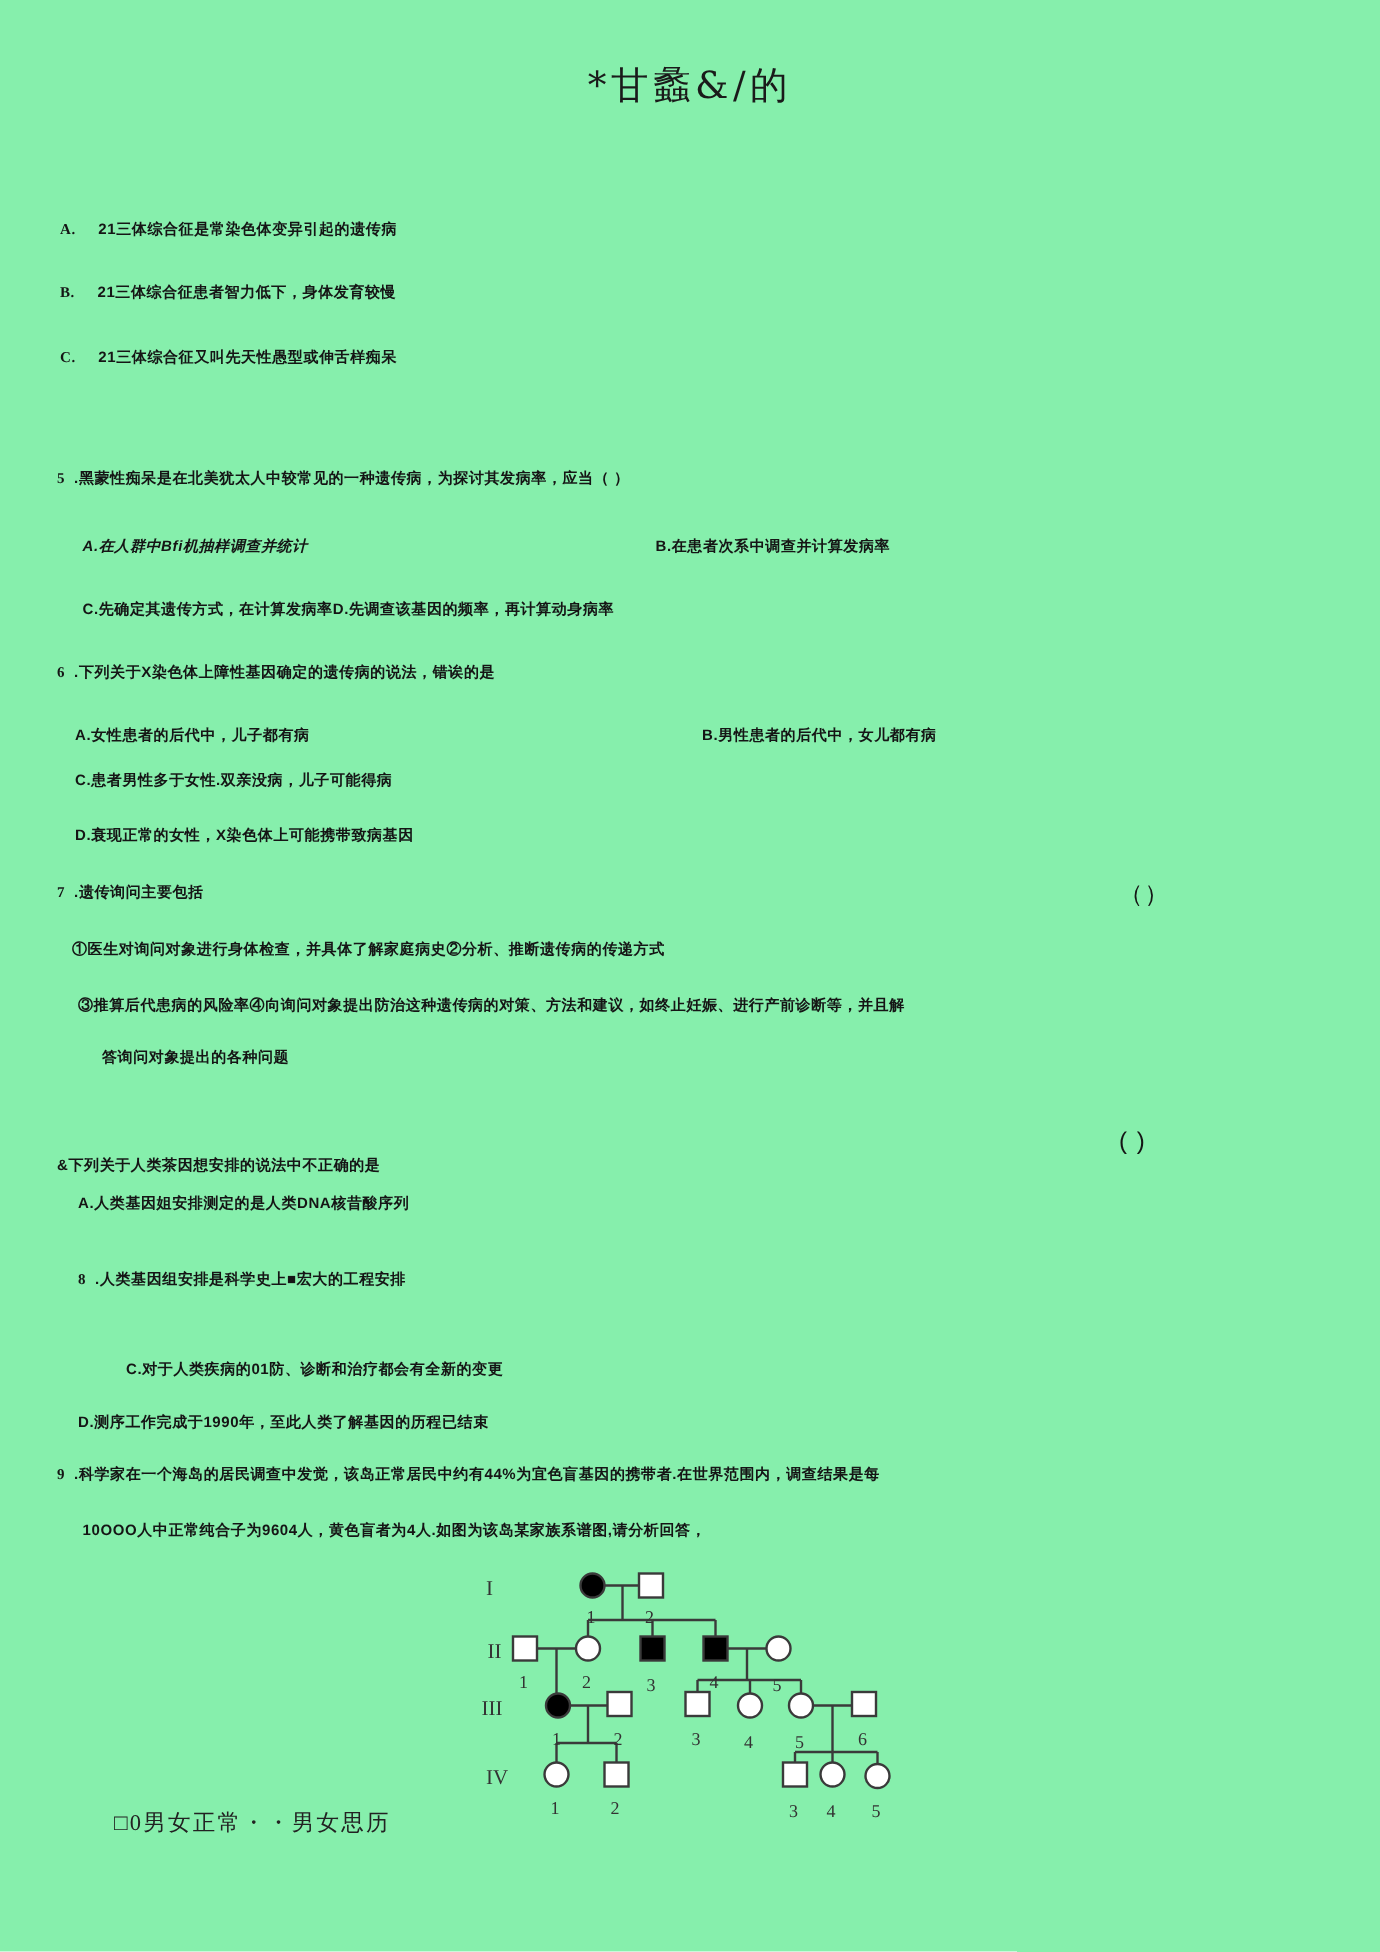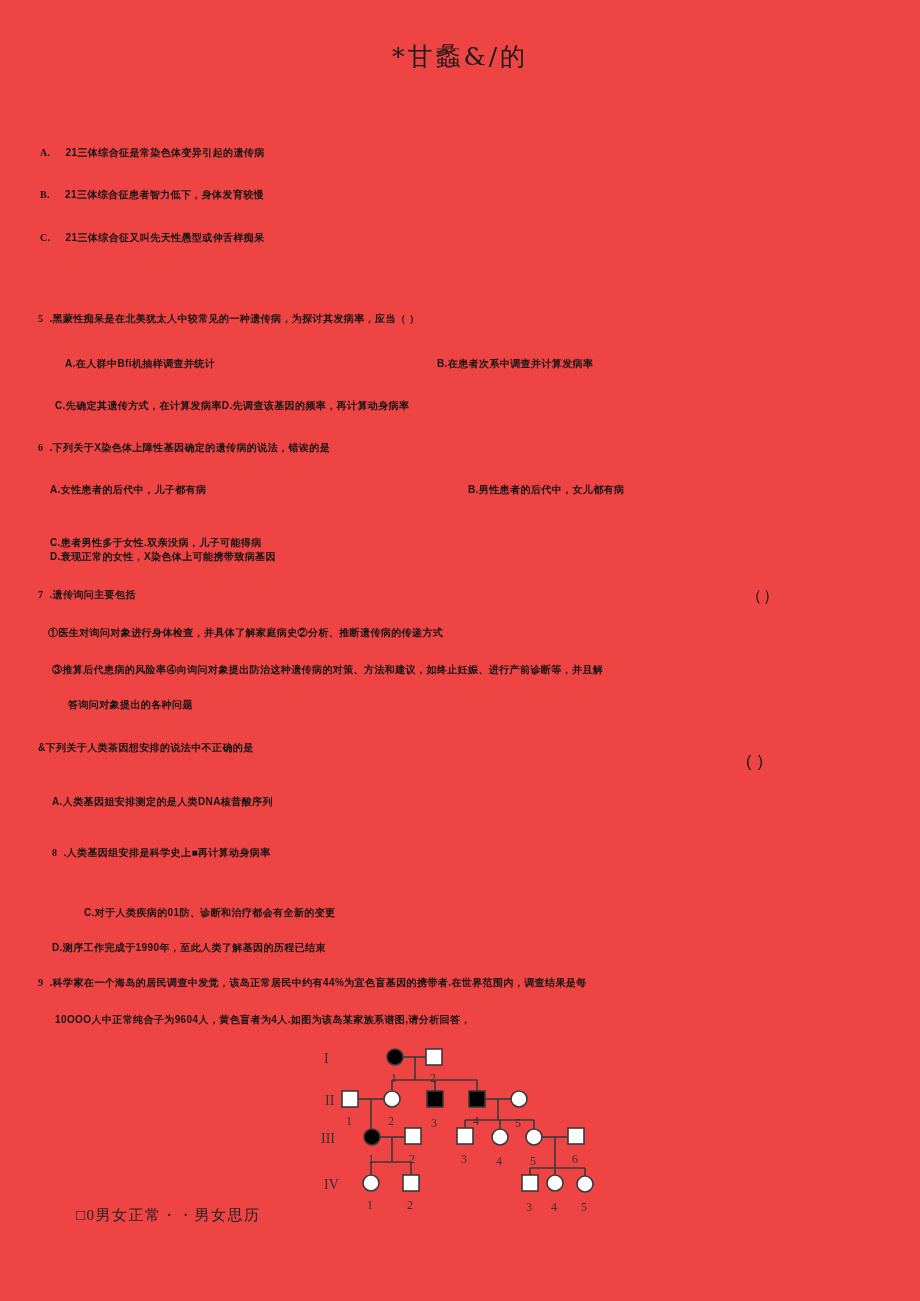--- a/index.html
+++ b/index.html
@@ -1,17 +1,17 @@
 <!DOCTYPE html>
 <html><head>
 <meta charset="utf-8">
 <style>
   html,body { margin:0; padding:0; background:#ffffff; }
   .page {
-    position:relative; width:920px; height:1301px; background:#ef4444;
+    position:relative; width:920px; height:1301px; background:#86efac;
     font-family:"Liberation Sans", sans-serif; color:#141414; overflow:hidden;
   }
   .title {
     position:absolute; top:40px; left:0; width:920px; text-align:center;
     font-family:"DejaVu Serif", serif; font-size:25px; font-weight:500;
     letter-spacing:3px; color:#1a1a1a;
   }
   .line {
     position:absolute; white-space:nowrap; font-size:10px; font-weight:600;
     letter-spacing:0.4px; color:#151515;
@@ -38,45 +38,45 @@
   <div class="line" style="left:40px; top:188px;">
     <span class="optletter">B.</span><span>21三体综合征患者智力低下，身体发育较慢</span>
   </div>
   <div class="line" style="left:40px; top:231px;">
     <span class="optletter">C.</span><span>21三体综合征又叫先天性愚型或伸舌样痴呆</span>
   </div>
 
   <div class="line" style="left:38px; top:312px;">
     <span class="num">5</span><span>.黑蒙性痴呆是在北美犹太人中较常见的一种遗传病，为探讨其发病率，应当（ ）</span>
   </div>
-  <div class="line" style="left:65px; top:357px;">A.在人群中Bfi机抽样调查并统计</div>
+  <div class="line" style="left:55px; top:357px;font-style:italic;">A.在人群中Bfi机抽样调查并统计</div>
   <div class="line" style="left:437px; top:357px;">B.在患者次系中调查并计算发病率</div>
   <div class="line" style="left:55px; top:399px;">C.先确定其遗传方式，在计算发病率D.先调查该基因的频率，再计算动身病率</div>
 
   <div class="line" style="left:38px; top:441px;">
     <span class="num">6</span><span>.下列关于X染色体上障性基因确定的遗传病的说法，错诶的是</span>
   </div>
   <div class="line" style="left:50px; top:483px;">A.女性患者的后代中，儿子都有病</div>
   <div class="line" style="left:468px; top:483px;">B.男性患者的后代中，女儿都有病</div>
-  <div class="line" style="left:50px; top:536px;">C.患者男性多于女性.双亲没病，儿子可能得病</div>
+  <div class="line" style="left:50px; top:513px;">C.患者男性多于女性.双亲没病，儿子可能得病</div>
   <div class="line" style="left:50px; top:550px;">D.衰现正常的女性，X染色体上可能携带致病基因</div>
 
   <div class="line" style="left:38px; top:588px;">
     <span class="num">7</span><span>.遗传询问主要包括</span>
   </div>
   <div class="paren" style="left:746px; top:586px;">（）</div>
   <div class="line" style="left:48px; top:626px;">①医生对询问对象进行身体检查，并具体了解家庭病史②分析、推断遗传病的传递方式</div>
   <div class="line" style="left:52px; top:663px;">③推算后代患病的风险率④向询问对象提出防治这种遗传病的对策、方法和建议，如终止妊娠、进行产前诊断等，并且解</div>
   <div class="line" style="left:68px; top:698px;">答询问对象提出的各种问题</div>
 
-  <div class="line" style="left:38px; top:741px;">&amp;下列关于人类茶因想安排的说法中不正确的是</div>
+  <div class="line" style="left:38px; top:770px;">&amp;下列关于人类茶因想安排的说法中不正确的是</div>
   <div class="paren" style="left:746px; top:753px;">( )</div>
   <div class="line" style="left:52px; top:795px;">A.人类基因姐安排测定的是人类DNA核昔酸序列</div>
   <div class="line" style="left:52px; top:846px;">
-    <span class="num">8</span><span>.人类基因组安排是科学史上■再计算动身病率</span>
+    <span class="num">8</span><span>.人类基因组安排是科学史上■宏大的工程安排</span>
   </div>
   <div class="line" style="left:52px; top:906px;margin-left:32px;">C.对于人类疾病的01防、诊断和治疗都会有全新的变更</div>
   <div class="line" style="left:52px; top:941px;">D.测序工作完成于1990年，至此人类了解基因的历程已结束</div>
 
   <div class="line" style="left:38px; top:976px;">
     <span class="num">9</span><span>.科学家在一个海岛的居民调查中发觉，该岛正常居民中约有44%为宜色盲基因的携带者.在世界范围内，调查结果是每</span>
   </div>
   <div class="line" style="left:55px; top:1013px;text-align:center;">10OOO人中正常纯合子为9604人，黄色盲者为4人.如图为该岛某家族系谱图,请分析回答，</div>
 
   <svg id="pedigree-svg" class="pedigree" style="left:300px; top:1040px;" width="330" height="172" viewBox="0 0 330 172">

